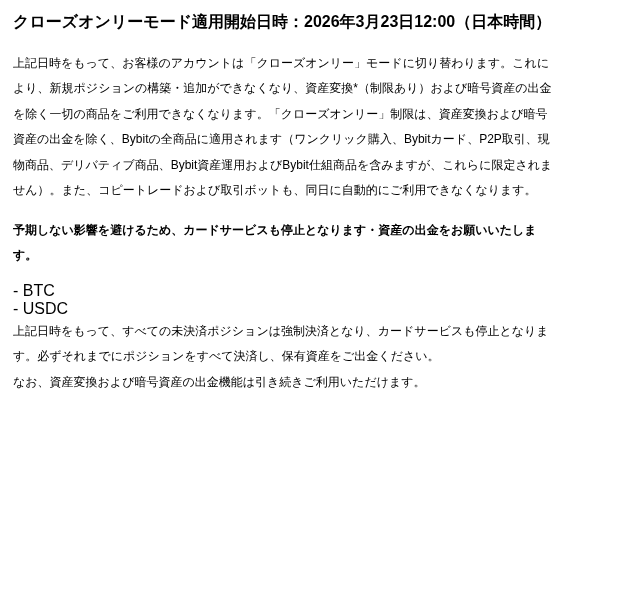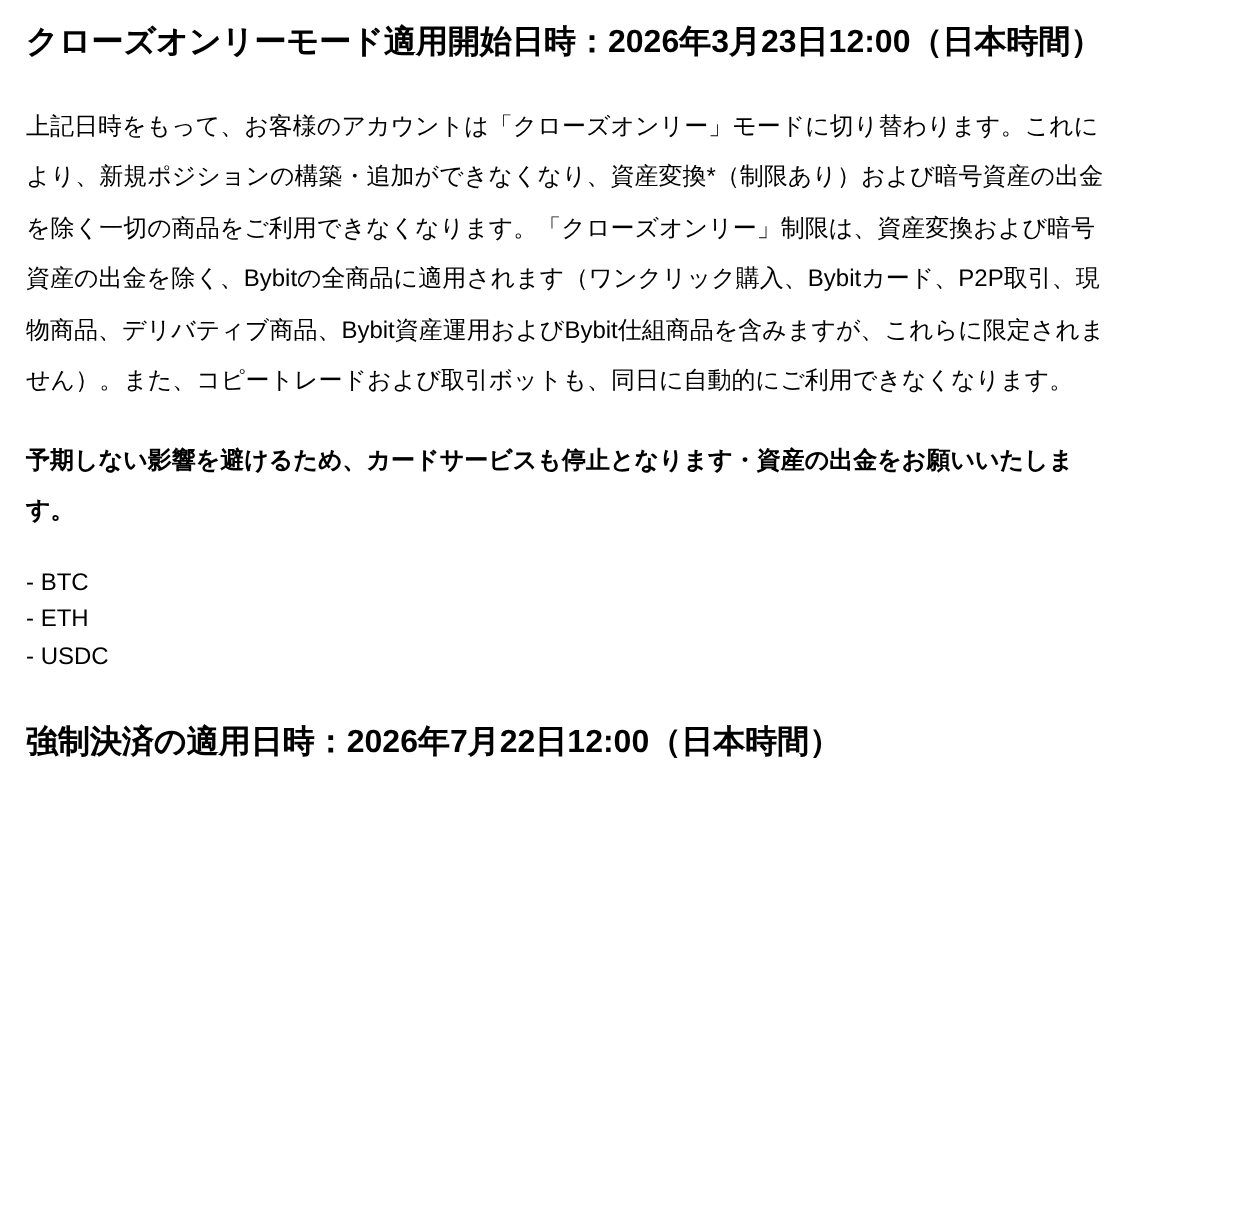--- a/index.html
+++ b/index.html
@@ -37,21 +37,21 @@
     overflow-wrap: break-word;
   }
   .para-bold {
     font-weight: 700;
     margin: 0 0 13px 0;
   }
   .footnote {
     margin: 0;
   }
   .token-list {
-    font-size: 12px;
+    font-size: 16px;
     line-height: 18.5px;
     margin: 1px 0 0 0;
   }
   .heading-2 {
     margin: 22px 0 17px 0;
   }
   .para-last {
     margin: 0;
   }
 </style>
@@ -62,20 +62,22 @@
 
   <h2 class="heading">クローズオンリーモード適用開始日時：2026年3月23日12:00（日本時間）</h2>
 
   <p class="para">上記日時をもって、お客様のアカウントは「クローズオンリー」モードに切り替わります。これにより、新規ポジションの構築・追加ができなくなり、資産変換*（制限あり）および暗号資産の出金を除く一切の商品をご利用できなくなります。「クローズオンリー」制限は、資産変換および暗号資産の出金を除く、Bybitの全商品に適用されます（ワンクリック購入、Bybitカード、P2P取引、現物商品、デリバティブ商品、Bybit資産運用およびBybit仕組商品を含みますが、これらに限定されません）。また、コピートレードおよび取引ボットも、同日に自動的にご利用できなくなります。</p>
 
   <p class="para para-bold">予期しない影響を避けるため、カードサービスも停止となります・資産の出金をお願いいたします。</p>
 
 
   <div class="token-list">
     <div>- BTC</div>
-    <div>- ETH</div>
     <div>- USDC</div>
   </div>
 
-  <h2 class="heading heading-2">強制決済の適用日時：2026年7月22日12:00（日本時間）</h2>
 
+  <p class="para para-last">
+    <span>上記日時をもって、すべての未決済ポジションは強制決済となり、カードサービスも停止となります。必ずそれまでにポジションをすべて決済し、保有資産をご出金ください。</span><br>
+    <span>なお、資産変換および暗号資産の出金機能は引き続きご利用いただけます。</span>
+  </p>
 
 </div>
 
 </body></html>

